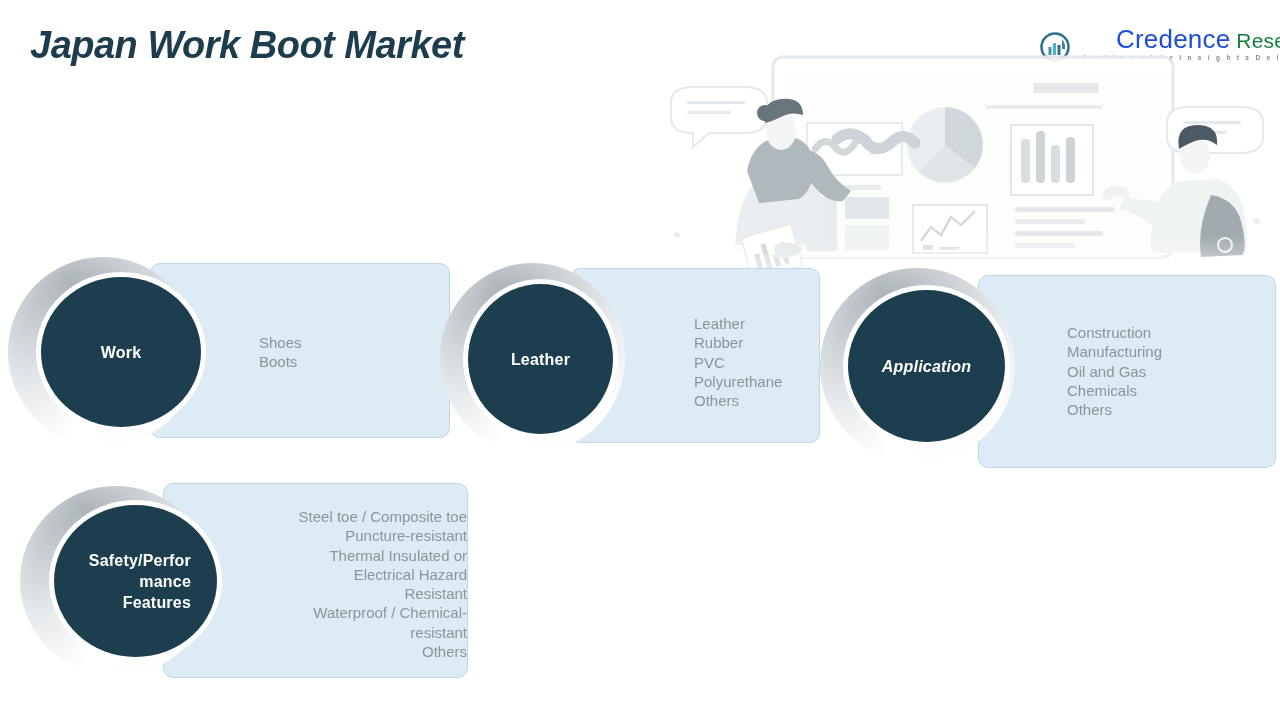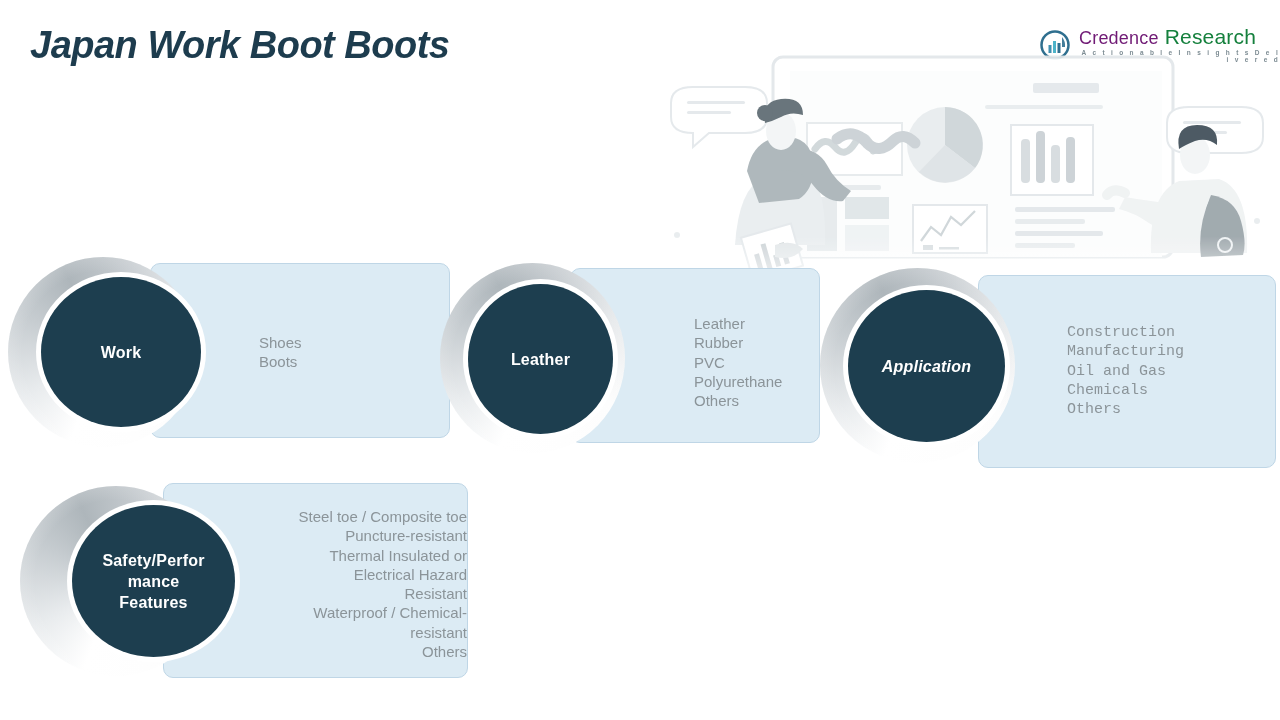--- a/index.html
+++ b/index.html
@@ -32,21 +32,21 @@
   #logo {
     position: absolute;
     left: 1040px; top: 26px;
     display: flex;
     align-items: center;
     gap: 9px;
   }
   #logo-mark { width: 30px; height: 30px; flex: 0 0 30px; }
   #logo-text { display: flex; flex-direction: column; line-height: 1; }
   #logo-words { display: flex; align-items: baseline; gap: 6px; }
-  .logo-credence { font-size: 18px; color: #701a75; letter-spacing: 0.2px; }
+  .logo-credence { font-size: 26px; color: #1d4ed8; letter-spacing: 0.2px; margin-left: 37px; }
   .logo-research { font-size: 21px; color: #15803d; letter-spacing: 0.2px; }
   #logo-tagline {
     margin-top: 3px;
     font-size: 6.5px;
     color: #7d8c93;
     letter-spacing: 2.3px;
     font-weight: bold;
     text-align: right;
   }
 
@@ -126,37 +126,37 @@
   #card-type .card-disc       { left: 41px;   top: 277px; width: 160px; height: 150px; }
 
   
   #card-material .card-panel      { left: 570px; top: 268px; width: 250px; height: 175px; }
   #card-material .card-panel-text { left: 648px; top: 314px; width: 180px; margin-left: 46px; }
   #card-material .card-ring       { left: 440px; top: 263px; width: 185px; height: 190px; }
   #card-material .card-disc       { left: 468px; top: 284px; width: 145px; height: 150px; }
 
   
   #card-application .card-panel      { left: 978px;  top: 275px; width: 298px; height: 193px; }
-  #card-application .card-panel-text { left: 1067px; top: 323px; width: 205px; font-family: Liberation Mono, monospace; }
+  #card-application .card-panel-text { left: 1067px; top: 323px; width: 205px; }
   #card-application .card-ring       { left: 820px;  top: 268px; width: 195px; height: 195px; }
   #card-application .card-disc       { left: 848px;  top: 290px; width: 157px; height: 152px; font-style: italic; }
 
   
   #card-safety .card-panel      { left: 163px; top: 483px; width: 305px; height: 195px; }
   #card-safety .card-panel-text { left: 252px; top: 507px; width: 215px; text-align: right; }
   #card-safety .card-ring       { left: 20px;  top: 486px; width: 192px; height: 190px; }
-  #card-safety .card-disc       { left: 72px;  top: 505px; width: 163px; height: 152px; }
+  #card-safety .card-disc       { left: 54px;  top: 505px; width: 163px; height: 152px; text-align: right; }
   #card-safety .card-disc-label { padding: 0 26px; }
 </style>
 </head>
 <body>
 
 <div id="canvas">
 
-  <div id="page-title">Japan Work Boot Boots</div>
+  <div id="page-title">Japan Work Boot Market</div>
 
   <div id="logo">
     <svg id="logo-mark" viewBox="0 0 60 60">
       <circle cx="30" cy="30" r="27" fill="none" stroke="#2f6f8f" stroke-width="5"></circle>
       <circle cx="30" cy="30" r="22" fill="#ffffff"></circle>
       <rect x="17" y="30" width="6" height="16" fill="#3f8fb0"></rect>
       <rect x="26" y="22" width="6" height="24" fill="#4db3c9"></rect>
       <rect x="35" y="26" width="6" height="20" fill="#2f6f8f"></rect>
       <path d="M44 14 A27 27 0 0 1 50 34 L44 34 Z" fill="#2f6f8f" opacity="0.9"></path>
     </svg>

